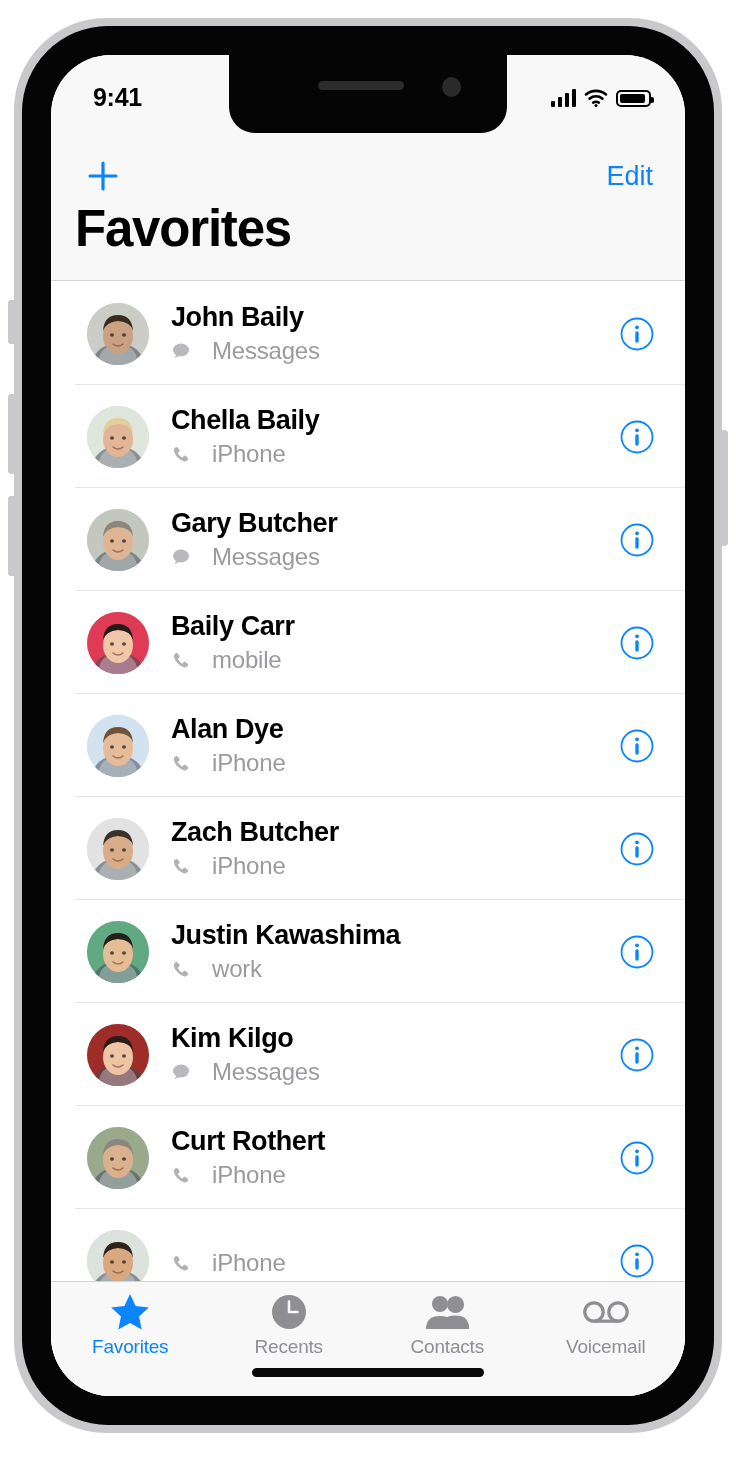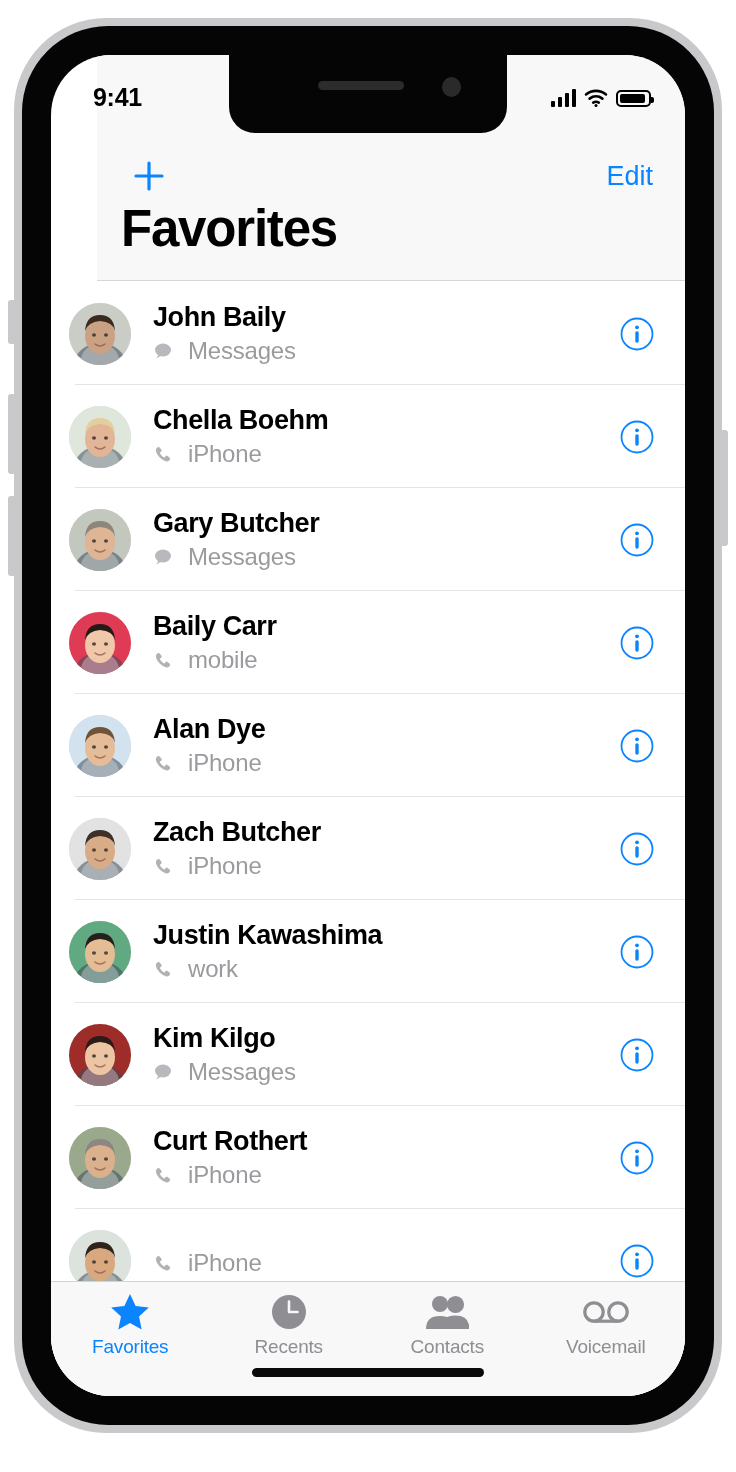--- a/index.html
+++ b/index.html
@@ -129,21 +129,20 @@
   }
 
   
   .nav-header {
     position: absolute;
     left: 0; top: 0; right: 0;
     height: 226px;
     background: #f8f8f8;
     border-bottom: 1px solid #d6d6d8;
     z-index: 20;
-    margin-left: 46px;
   }
   .nav-actions {
     position: absolute;
     left: 0; right: 0; top: 96px;
     height: 50px;
     display: flex;
     align-items: center;
     justify-content: space-between;
     padding: 0 32px;
   }
@@ -173,21 +172,21 @@
     top: 227px;
     bottom: 0;
     background: #fff;
     overflow: hidden;
   }
   .row {
     position: relative;
     height: 103px;
     display: flex;
     align-items: center;
-    padding-left: 18px;
+    padding-left: 36px;
     padding-right: 22px;
     background: #fff;
   }
   .row::after {
     content: "";
     position: absolute;
     left: 24px; right: 0; bottom: 0;
     height: 1px;
     background: #e4e4e6;
   }
@@ -208,21 +207,21 @@
   .row-name {
     font-size: 27px;
     font-weight: bold;
     color: #000;
     letter-spacing: -0.4px;
     line-height: 1.16;
   }
   .row-sub {
     display: flex;
     align-items: center;
-    gap: 15px;
+    gap: 21px;
     margin-top: 4px;
     font-size: 24px;
     color: #9b9b9f;
     letter-spacing: -0.2px;
   }
   .sub-icon {
     width: 20px; height: 20px;
     flex: 0 0 20px;
     display: block;
   }
@@ -366,21 +365,21 @@
               <ellipse cx="31" cy="62" rx="26" ry="22" fill="#3f4a58" opacity="0.55"></ellipse>
               <ellipse cx="31" cy="57" rx="19" ry="16" fill="#e7ebef" opacity="0.35"></ellipse>
               <ellipse cx="31" cy="33" rx="15" ry="18" fill="#e2b596"></ellipse>
               <path d="M16 28 Q17 12 31 12 Q45 12 46 28 Q44 19 31 18 Q19 19 16 28 Z" fill="#e2cf9e"></path>
               <ellipse cx="25" cy="32" rx="2" ry="1.7" fill="#2b2b2b" opacity="0.8"></ellipse>
               <ellipse cx="37" cy="32" rx="2" ry="1.7" fill="#2b2b2b" opacity="0.8"></ellipse>
               <path d="M26 41 Q31 45 36 41" stroke="#8a5a4a" stroke-width="1.6" fill="none" stroke-linecap="round" opacity="0.75"></path>
             </svg>
           </div>
           <div class="row-text">
-            <div class="row-name">Chella Boehm</div>
+            <div class="row-name">Chella Baily</div>
             <div class="row-sub">
               <svg class="sub-icon" viewBox="0 0 20 20">
                 <path d="M4.2 3.6 q1.6 -1.2 2.7 0.2 l1.5 2 q0.8 1.1 -0.3 2 l-1 0.8 q-0.4 0.4 -0.1 1 a11 11 0 0 0 3.7 3.7 q0.6 0.3 1 -0.1 l0.8 -1 q0.9 -1.1 2 -0.3 l2 1.5 q1.4 1.1 0.2 2.7 q-1.3 1.7 -3.3 1.3 q-3.6 -0.7 -6.7 -3.8 q-3.1 -3.1 -3.8 -6.7 q-0.4 -2 1.3 -3.3 Z" fill="#b2b2b6"></path>
               </svg>
               <span>iPhone</span>
             </div>
           </div>
           <div class="info-btn"><svg viewBox="0 0 36 36">
               <circle cx="18" cy="18" r="15.5" fill="none" stroke="#0a84ff" stroke-width="1.8"></circle>
               <circle cx="18" cy="11.3" r="1.9" fill="#0a84ff"></circle>

